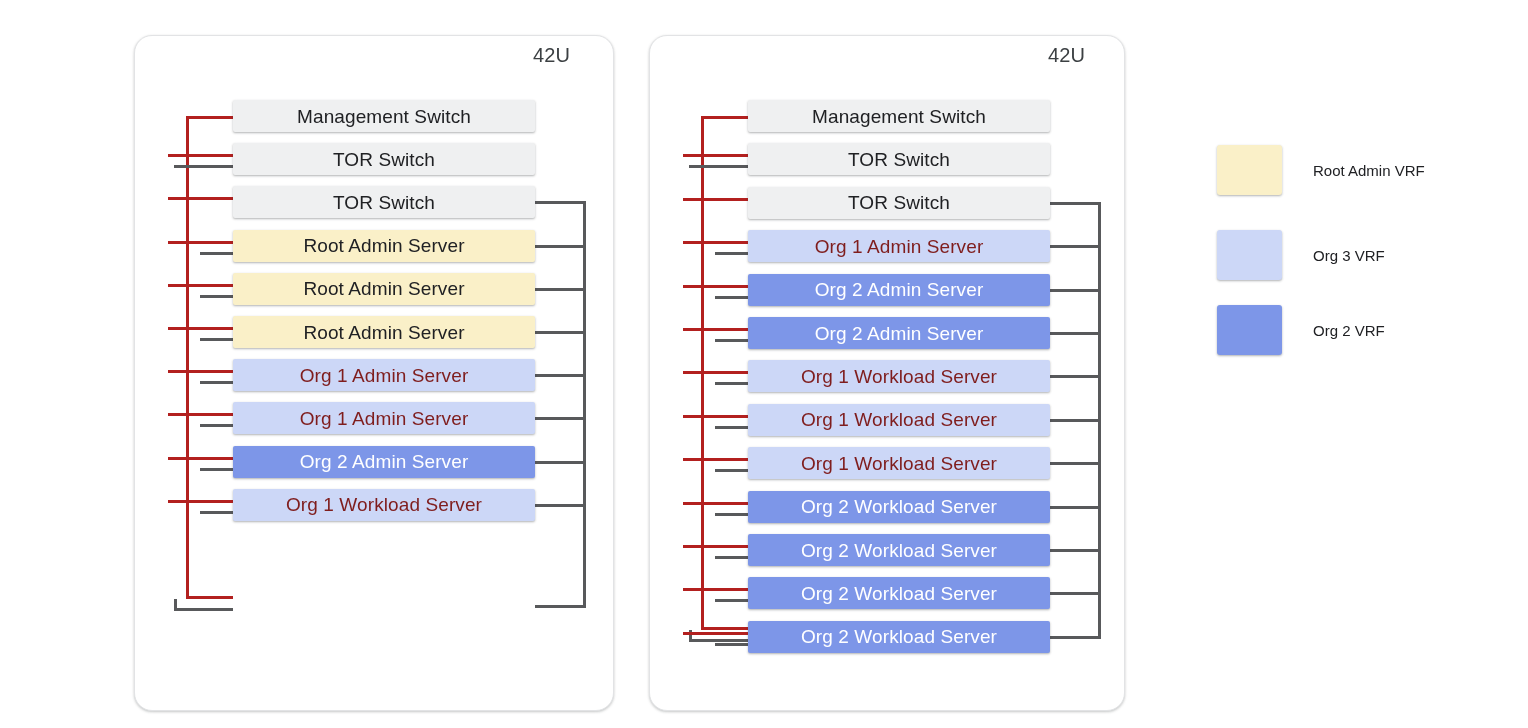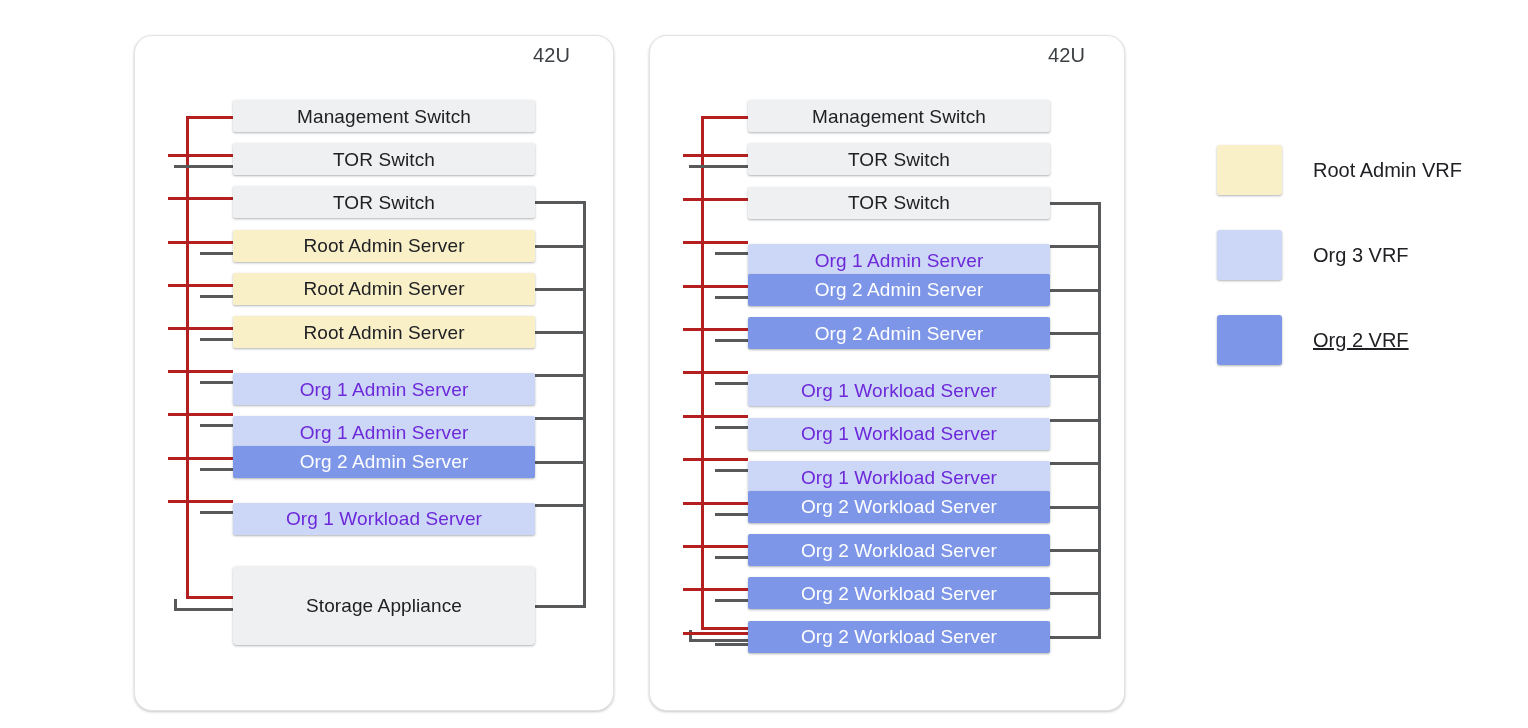--- a/index.html
+++ b/index.html
@@ -43,31 +43,31 @@
     justify-content:center;
     font-size:19px;
     line-height:1;
     letter-spacing:.1px;
     white-space:nowrap;
     box-shadow:0 1px 2px rgba(60,64,67,.28), 0 1px 3px rgba(60,64,67,.14);
     z-index:4;
   }
   .t-neutral{background:#eff0f1;color:#202124;}
   .t-root   {background:#faf0c8;color:#202124;}
-  .t-org1   {background:#ccd7f7;color:#6d28d9;margin-top:14px;}
+  .t-org1   {background:#ccd7f7;color:#7f1d1d;}
   .t-org2   {background:#7d96e8;color:#ffffff;}
   .legend-row{position:absolute;display:flex;align-items:center;}
   .legend-swatch{
     width:65px;height:50px;border-radius:3px;
     box-shadow:0 1px 2px rgba(60,64,67,.28), 0 1px 3px rgba(60,64,67,.14);
     flex:0 0 auto;
   }
   .legend-label{
     margin-left:31px;
-    font-size:20px;
+    font-size:15px;
     color:#202124;
     white-space:nowrap;
   }
 </style>
 </head>
 <body>
 
 <div id="stage">
     <div class="rack" style="left: 134px; top: 35px; width: 478px; height: 674px;"></div>
     <div class="rack-u" style="left: 533px; top: 44px;">42U</div>
@@ -106,21 +106,20 @@
     <div class="unit t-org1" style="left: 233px; top: 402.4px; width: 302px; height: 32px;">Org 1 Admin Server</div>
     <div class="wire wire-gray" style="left: 535px; top: 417.4px; width: 48px; height: 3px;"></div>
     <div class="wire wire-red" style="left: 168px; top: 456.6px; width: 65px; height: 3px;"></div>
     <div class="wire wire-gray" style="left: 200px; top: 467.6px; width: 33px; height: 3px;"></div>
     <div class="unit t-org2" style="left: 233px; top: 445.6px; width: 302px; height: 32px;">Org 2 Admin Server</div>
     <div class="wire wire-gray" style="left: 535px; top: 460.6px; width: 48px; height: 3px;"></div>
     <div class="wire wire-red" style="left: 168px; top: 499.8px; width: 65px; height: 3px;"></div>
     <div class="wire wire-gray" style="left: 200px; top: 510.8px; width: 33px; height: 3px;"></div>
     <div class="unit t-org1" style="left: 233px; top: 488.8px; width: 302px; height: 32px;">Org 1 Workload Server</div>
     <div class="wire wire-gray" style="left: 535px; top: 503.8px; width: 48px; height: 3px;"></div>
-    <div class="unit t-neutral" style="left: 233px; top: 566px; width: 302px; height: 79px; border-radius: 4px;">Storage Appliance</div>
     <div class="rack" style="left: 649px; top: 35px; width: 474px; height: 674px;"></div>
     <div class="rack-u" style="left: 1048px; top: 44px;">42U</div>
     <div class="wire wire-red" style="left: 701px; top: 116px; width: 3px; height: 513.8px;"></div>
     <div class="wire wire-gray" style="left: 689px; top: 629.8px; width: 3px; height: 9px;"></div>
     <div class="wire wire-gray" style="left: 689px; top: 638.8px; width: 59px; height: 3px;"></div>
     <div class="wire wire-red" style="left: 701px; top: 626.8px; width: 47px; height: 3px;"></div>
     <div class="wire wire-red" style="left: 701px; top: 116px; width: 47px; height: 3px;"></div>
     <div class="unit t-neutral" style="left: 748px; top: 100px; width: 302px; height: 32px;">Management Switch</div>
     <div class="wire wire-red" style="left: 683px; top: 154.4px; width: 65px; height: 3px;"></div>
     <div class="wire wire-gray" style="left: 689px; top: 165.4px; width: 59px; height: 3px;"></div>
@@ -174,17 +173,17 @@
     <div class="wire wire-gray" style="left: 1098px; top: 635.8px; width: 3px; height: 3px;"></div>
     <div class="wire wire-gray" style="left: 1050px; top: 635.8px; width: 51px; height: 3px;"></div>
     <div class="legend-row" style="left: 1217px; top: 145px;">
       <div class="legend-swatch" style="background: rgb(250, 240, 200);"></div>
       <div class="legend-label">Root Admin VRF</div>
     </div>
     <div class="legend-row" style="left: 1217px; top: 230px;">
       <div class="legend-swatch" style="background: rgb(204, 215, 247);"></div>
       <div class="legend-label">Org 3 VRF</div>
     </div>
-    <div class="legend-row" style="left: 1217px; top: 315px; text-decoration: underline;">
+    <div class="legend-row" style="left: 1217px; top: 305px;">
       <div class="legend-swatch" style="background: rgb(125, 150, 232);"></div>
       <div class="legend-label">Org 2 VRF</div>
     </div>
   </div>
 
 </body></html>

